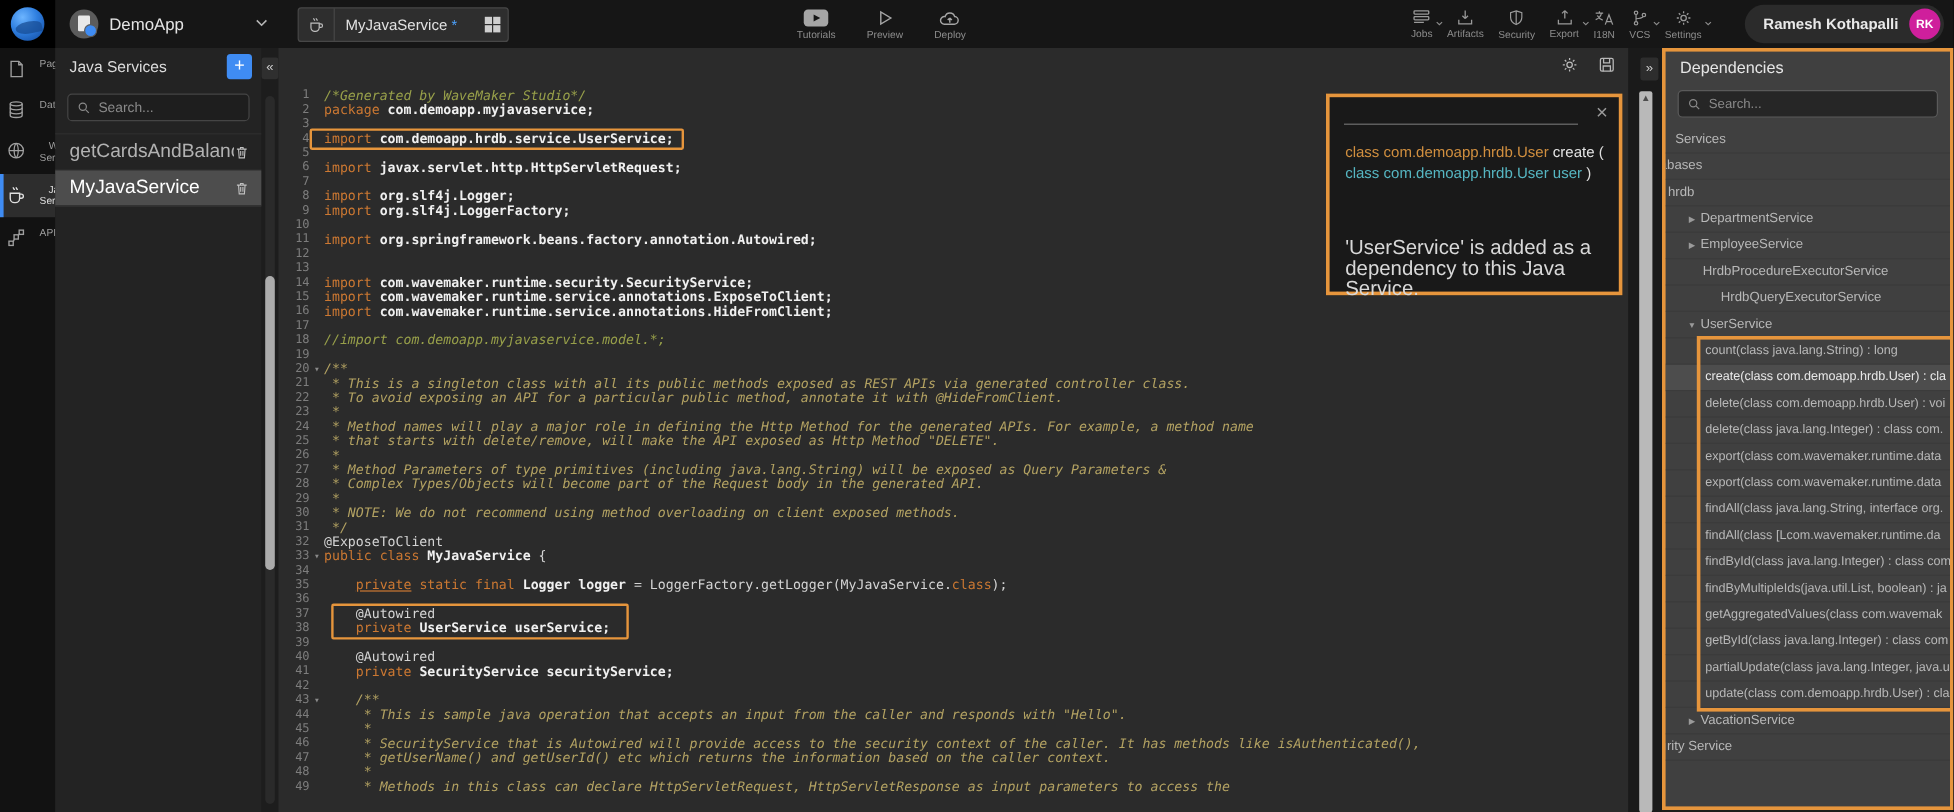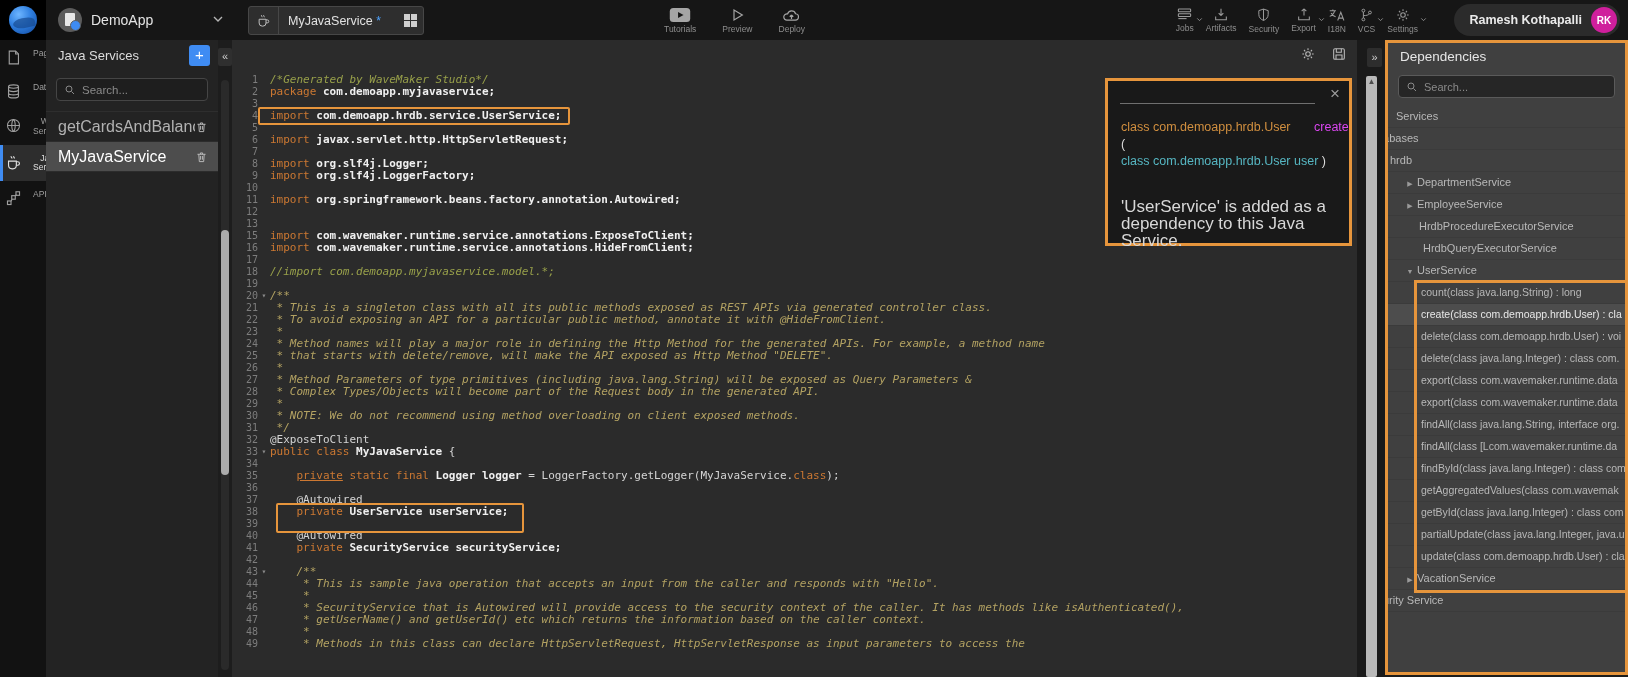--- a/index.html
+++ b/index.html
@@ -98,21 +98,21 @@
   .seg.d{ color:#b3a262; font-style:italic; }
   .seg.u{ color:#cc7832; text-decoration:underline; }
   .hlbox{ position:absolute; border:2px solid #e6953c; border-radius:2px; pointer-events:none; }
 
   
   .popup{ position:absolute; left:1105px; top:78px; width:247px; height:168px; background:#191919;
     border:3px solid #e6953c; }
   .popup .sep{ position:absolute; left:12px; right:34px; top:22px; height:1px; background:#6f6f6f; }
   .popup .close{ position:absolute; right:9px; top:4px; color:#9b9b9b; font-size:17px; cursor:pointer; line-height:1;}
   .popup .sig{ position:absolute; left:13px; top:38px; font-size:12.5px; line-height:17px; }
-  .sig-orange{ color:#d18f3f; } .sig-green{ color:#d946ef;margin-left:20px; } .sig-cyan{ color:#56b6c2; } .sig-plain{ color:#dcdcdc; }
+  .sig-orange{ color:#d18f3f; } .sig-green{ color:#e5e5e5; } .sig-cyan{ color:#56b6c2; } .sig-plain{ color:#dcdcdc; }
   .popup .msg{ position:absolute; left:13px; top:117px; width:215px; font-size:17px; line-height:17px; color:#d8d8d8;}
 
   
   .deps{ position:absolute; left:1385px; top:40px; width:243px; height:635px; background:#404040;
     border:3px solid #e6953c; }
   .dp-title{ height:28px; line-height:28px; padding-left:12px; font-size:13.5px; color:#e6e6e6; }
   .dp-search{ margin:4px 10px 8px; height:23px; background:#262626; border:1px solid #5a5a5a; border-radius:4px;
     display:flex; align-items:center; padding:0 7px; gap:6px; color:#8a8a8a;}
   .dp-search input{ background:transparent; border:0; outline:0; color:#bbb; font-size:11px; width:160px;
     font-family:"Liberation Sans", sans-serif;}
@@ -399,20 +399,21 @@
         <div class="cl"><span class="gut">4</span><span class="fold"></span><span class="code"><span class="seg k">import</span><span class="seg b"> com.demoapp.hrdb.service.UserService;</span></span></div>
         <div class="cl"><span class="gut">5</span><span class="fold"></span><span class="code"></span></div>
         <div class="cl"><span class="gut">6</span><span class="fold"></span><span class="code"><span class="seg k">import</span><span class="seg b"> javax.servlet.http.HttpServletRequest;</span></span></div>
         <div class="cl"><span class="gut">7</span><span class="fold"></span><span class="code"></span></div>
         <div class="cl"><span class="gut">8</span><span class="fold"></span><span class="code"><span class="seg k">import</span><span class="seg b"> org.slf4j.Logger;</span></span></div>
         <div class="cl"><span class="gut">9</span><span class="fold"></span><span class="code"><span class="seg k">import</span><span class="seg b"> org.slf4j.LoggerFactory;</span></span></div>
         <div class="cl"><span class="gut">10</span><span class="fold"></span><span class="code"></span></div>
         <div class="cl"><span class="gut">11</span><span class="fold"></span><span class="code"><span class="seg k">import</span><span class="seg b"> org.springframework.beans.factory.annotation.Autowired;</span></span></div>
         <div class="cl"><span class="gut">12</span><span class="fold"></span><span class="code"></span></div>
         <div class="cl"><span class="gut">13</span><span class="fold"></span><span class="code"></span></div>
+        <div class="cl"><span class="gut">14</span><span class="fold"></span><span class="code"><span class="seg k">import</span><span class="seg b"> com.wavemaker.runtime.security.SecurityService;</span></span></div>
         <div class="cl"><span class="gut">15</span><span class="fold"></span><span class="code"><span class="seg k">import</span><span class="seg b"> com.wavemaker.runtime.service.annotations.ExposeToClient;</span></span></div>
         <div class="cl"><span class="gut">16</span><span class="fold"></span><span class="code"><span class="seg k">import</span><span class="seg b"> com.wavemaker.runtime.service.annotations.HideFromClient;</span></span></div>
         <div class="cl"><span class="gut">17</span><span class="fold"></span><span class="code"></span></div>
         <div class="cl"><span class="gut">18</span><span class="fold"></span><span class="code"><span class="seg c">//import com.demoapp.myjavaservice.model.*;</span></span></div>
         <div class="cl"><span class="gut">19</span><span class="fold"></span><span class="code"></span></div>
         <div class="cl"><span class="gut">20</span><span class="fold">▾</span><span class="code"><span class="seg d">/**</span></span></div>
         <div class="cl"><span class="gut">21</span><span class="fold"></span><span class="code"><span class="seg d"> * This is a singleton class with all its public methods exposed as REST APIs via generated controller class.</span></span></div>
         <div class="cl"><span class="gut">22</span><span class="fold"></span><span class="code"><span class="seg d"> * To avoid exposing an API for a particular public method, annotate it with @HideFromClient.</span></span></div>
         <div class="cl"><span class="gut">23</span><span class="fold"></span><span class="code"><span class="seg d"> *</span></span></div>
         <div class="cl"><span class="gut">24</span><span class="fold"></span><span class="code"><span class="seg d"> * Method names will play a major role in defining the Http Method for the generated APIs. For example, a method name</span></span></div>
@@ -472,31 +473,32 @@
         </svg>
       <input placeholder="Search..." style="">
     </div>
     <div class="dp-rows" id="dprows">
         <div class="dp-row" style="padding-left: 0px;"><span style="display: inline-block; margin-left: 8px; white-space: nowrap;"><span>Services</span></span></div>
         <div class="dp-row" style="padding-left: 0px;"><span style="display: inline-block; margin-left: -22px; white-space: nowrap;"><span>Databases</span></span></div>
         <div class="dp-row" style="padding-left: 0px;"><span style="display: inline-block; margin-left: 2px; white-space: nowrap;"><span>hrdb</span></span></div>
         <div class="dp-row" style="padding-left: 0px;"><span style="display: inline-block; margin-left: 15px; white-space: nowrap;"><span class="arrow">▶</span><span>DepartmentService</span></span></div>
         <div class="dp-row" style="padding-left: 0px;"><span style="display: inline-block; margin-left: 15px; white-space: nowrap;"><span class="arrow">▶</span><span>EmployeeService</span></span></div>
         <div class="dp-row" style="padding-left: 0px;"><span style="display: inline-block; margin-left: 31px; white-space: nowrap;"><span>HrdbProcedureExecutorService</span></span></div>
-        <div class="dp-row" style="padding-left: 4px;"><span style="display: inline-block; margin-left: 31px; white-space: nowrap;"><span>HrdbQueryExecutorService</span></span></div>
+        <div class="dp-row" style="padding-left: 15px;"><span style="display: inline-block; margin-left: 31px; white-space: nowrap;"><span>HrdbQueryExecutorService</span></span></div>
         <div class="dp-row" style="padding-left: 0px;"><span style="display: inline-block; margin-left: 15px; white-space: nowrap;"><span class="arrow">▼</span><span>UserService</span></span></div>
         <div class="dp-row method">count(class java.lang.String) : long</div>
         <div class="dp-row method sel">create(class com.demoapp.hrdb.User) : cla</div>
         <div class="dp-row method">delete(class com.demoapp.hrdb.User) : voi</div>
         <div class="dp-row method">delete(class java.lang.Integer) : class com.</div>
         <div class="dp-row method">export(class com.wavemaker.runtime.data</div>
         <div class="dp-row method">export(class com.wavemaker.runtime.data</div>
         <div class="dp-row method">findAll(class java.lang.String, interface org.</div>
         <div class="dp-row method">findAll(class [Lcom.wavemaker.runtime.da</div>
         <div class="dp-row method">findById(class java.lang.Integer) : class com</div>
+        <div class="dp-row method">findByMultipleIds(java.util.List, boolean) : ja</div>
         <div class="dp-row method">getAggregatedValues(class com.wavemak</div>
         <div class="dp-row method">getById(class java.lang.Integer) : class com</div>
         <div class="dp-row method">partialUpdate(class java.lang.Integer, java.u</div>
         <div class="dp-row method">update(class com.demoapp.hrdb.User) : cla</div>
         <div class="dp-row" style="padding-left: 0px;"><span style="display: inline-block; margin-left: 15px; white-space: nowrap;"><span class="arrow">▶</span><span>VacationService</span></span></div>
         <div class="dp-row" style="padding-left: 0px;"><span style="display: inline-block; margin-left: -24px; white-space: nowrap;"><span>Security Service</span></span></div>
         <div class="mbox"></div>
       </div>
   </div>
 

